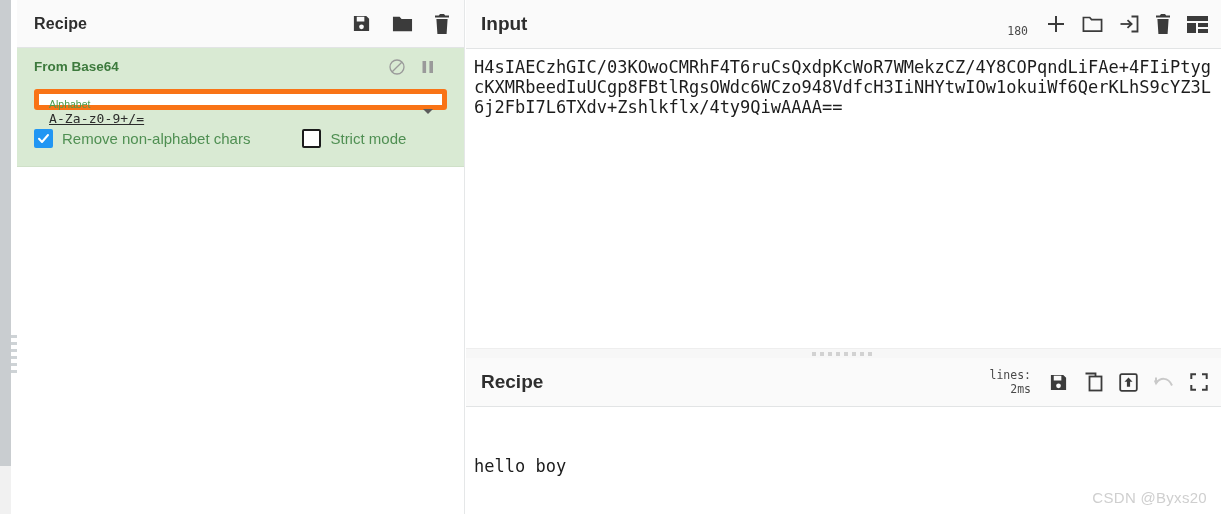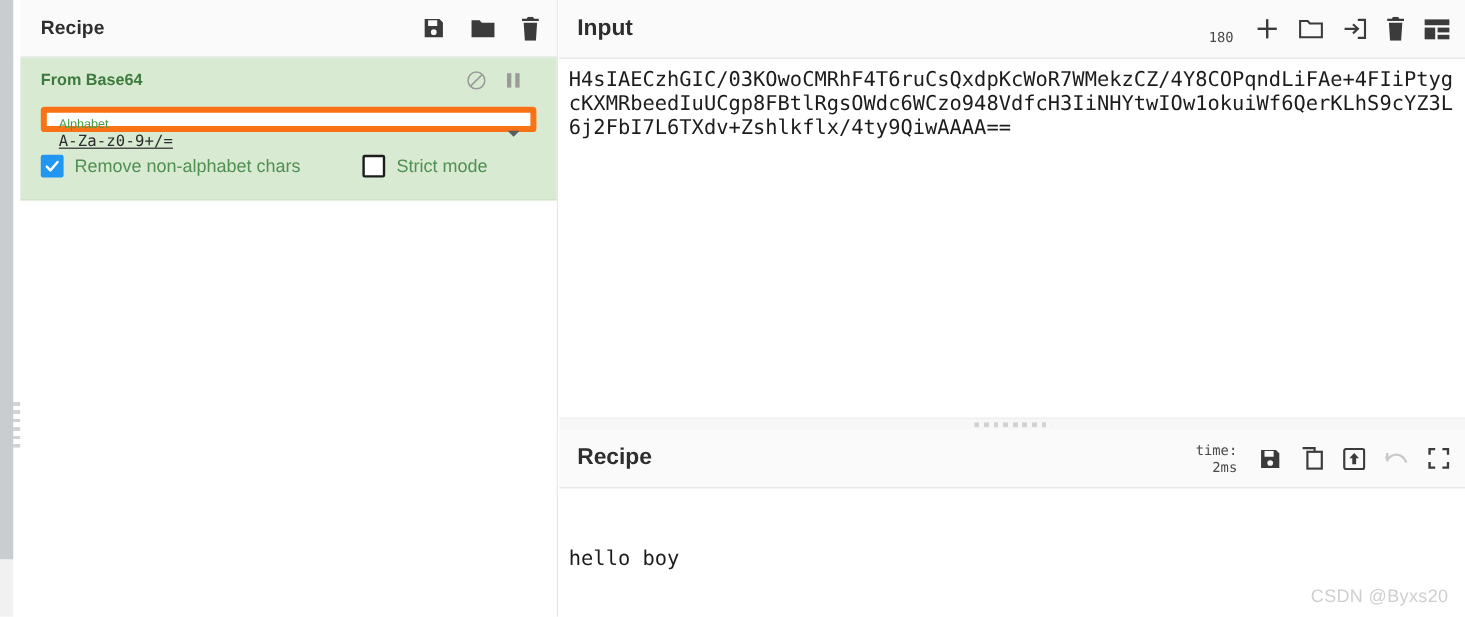--- a/index.html
+++ b/index.html
@@ -318,21 +318,21 @@
 
       <div class="io-text">H4sIAECzhGIC/03KOwoCMRhF4T6ruCsQxdpKcWoR7WMekzCZ/4Y8COPqndLiFAe+4FIiPtygcKXMRbeedIuUCgp8FBtlRgsOWdc6WCzo948VdfcH3IiNHYtwIOw1okuiWf6QerKLhS9cYZ3L6j2FbI7L6TXdv+Zshlkflx/4ty9QiwAAAA==</div>
     </div>
 
     <div class="output-pane">
       <div class="io-title-bar">
         <div class="io-title">Recipe</div>
 
         <div class="io-meta">
           <div class="meta-row">
-            <span>time:</span>
+            <span>lines:</span>
             <span style="margin-left:8px">2ms</span>
           </div>
         </div>
 
         <div class="io-actions">
           <div class="ico-btn">
             <svg class="ico" width="19" height="19" viewBox="0 0 20 20">
               <path fill="#3b3b3b" d="M2 2h13l3 3v13H2V2zm3 1v5h8V3H5zm5 8a2.5 2.5 0 100 5 2.5 2.5 0 000-5z"></path>
             </svg>
           </div>

